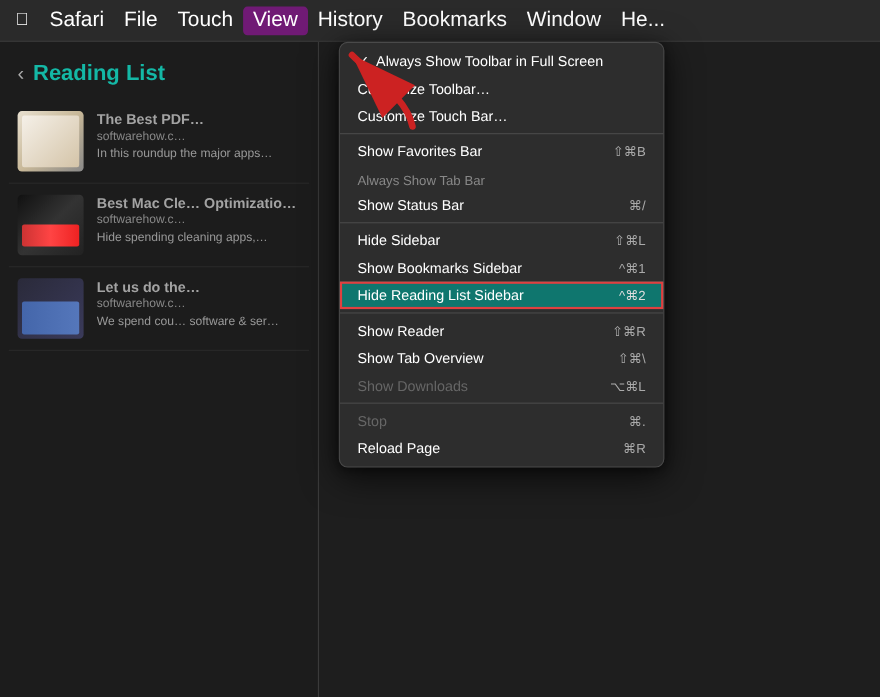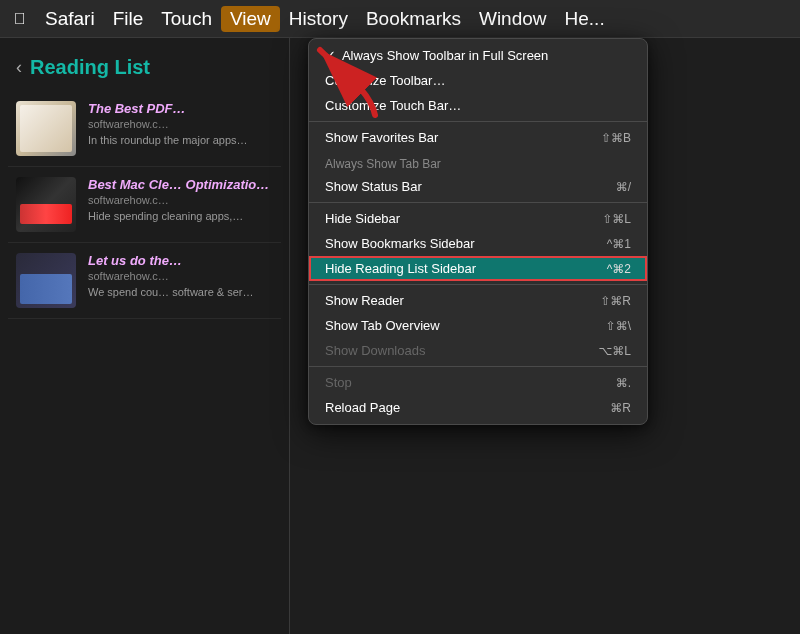--- a/index.html
+++ b/index.html
@@ -36,21 +36,21 @@
     }
     .menubar-item {
       padding: 2px 9px;
       color: #fff;
       font-size: 19px;
       border-radius: 4px;
       cursor: default;
       white-space: nowrap;
     }
     .menubar-item.active {
-      background: #a16207;
+      background: #701a75;
       color: #fff;
     }
 
     
     .sidebar {
       position: absolute;
       left: 0;
       top: 38px;
       width: 290px;
       height: calc(634px - 38px);
@@ -129,28 +129,27 @@
       right: 4px;
       height: 30px;
       background: linear-gradient(90deg, #4466aa 0%, #5577bb 100%);
       border-radius: 2px;
     }
     .sidebar-item-text {
       flex: 1;
       overflow: hidden;
     }
     .sidebar-item-title {
-      color: #f0abfc;
+      color: #a3a3a3;
       font-size: 13px;
       font-weight: 600;
       white-space: nowrap;
       overflow: hidden;
       text-overflow: ellipsis;
       margin-bottom: 2px;
-      font-style: italic;
     }
     .sidebar-item-url {
       color: #888;
       font-size: 11px;
       margin-bottom: 3px;
     }
     .sidebar-item-desc {
       color: #999;
       font-size: 11px;
       line-height: 1.3;
@@ -158,21 +157,21 @@
       -webkit-line-clamp: 2;
       -webkit-box-orient: vertical;
       overflow: hidden;
     }
 
     
     .dropdown {
       position: absolute;
       top: 38px;
       left: 308px;
-      width: 340px;
+      width: 296px;
       background: #2d2d2d;
       border-radius: 8px;
       box-shadow: 0 8px 32px rgba(0,0,0,0.7), 0 2px 8px rgba(0,0,0,0.4);
       z-index: 200;
       padding: 4px 0;
       border: 1px solid #4a4a4a;
     }
     .dropdown-item {
       display: flex;
       align-items: center;

